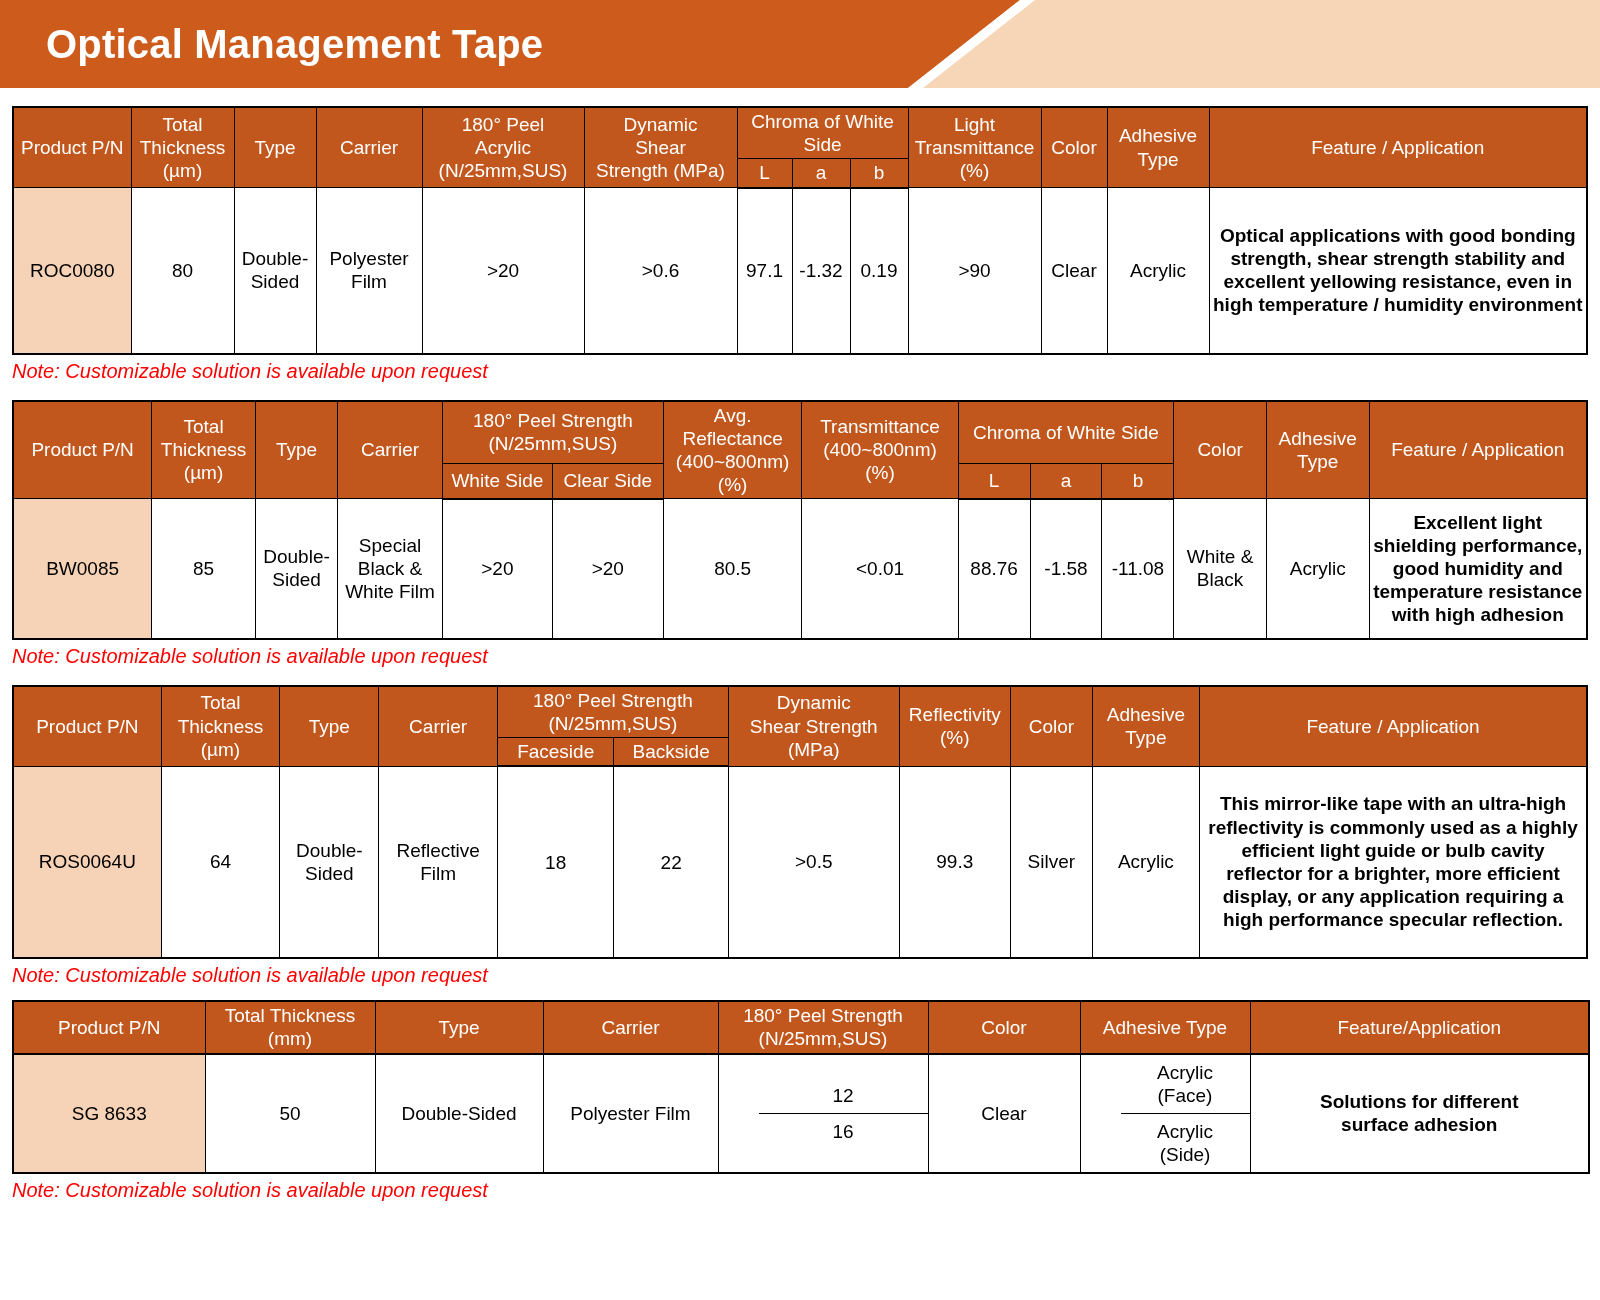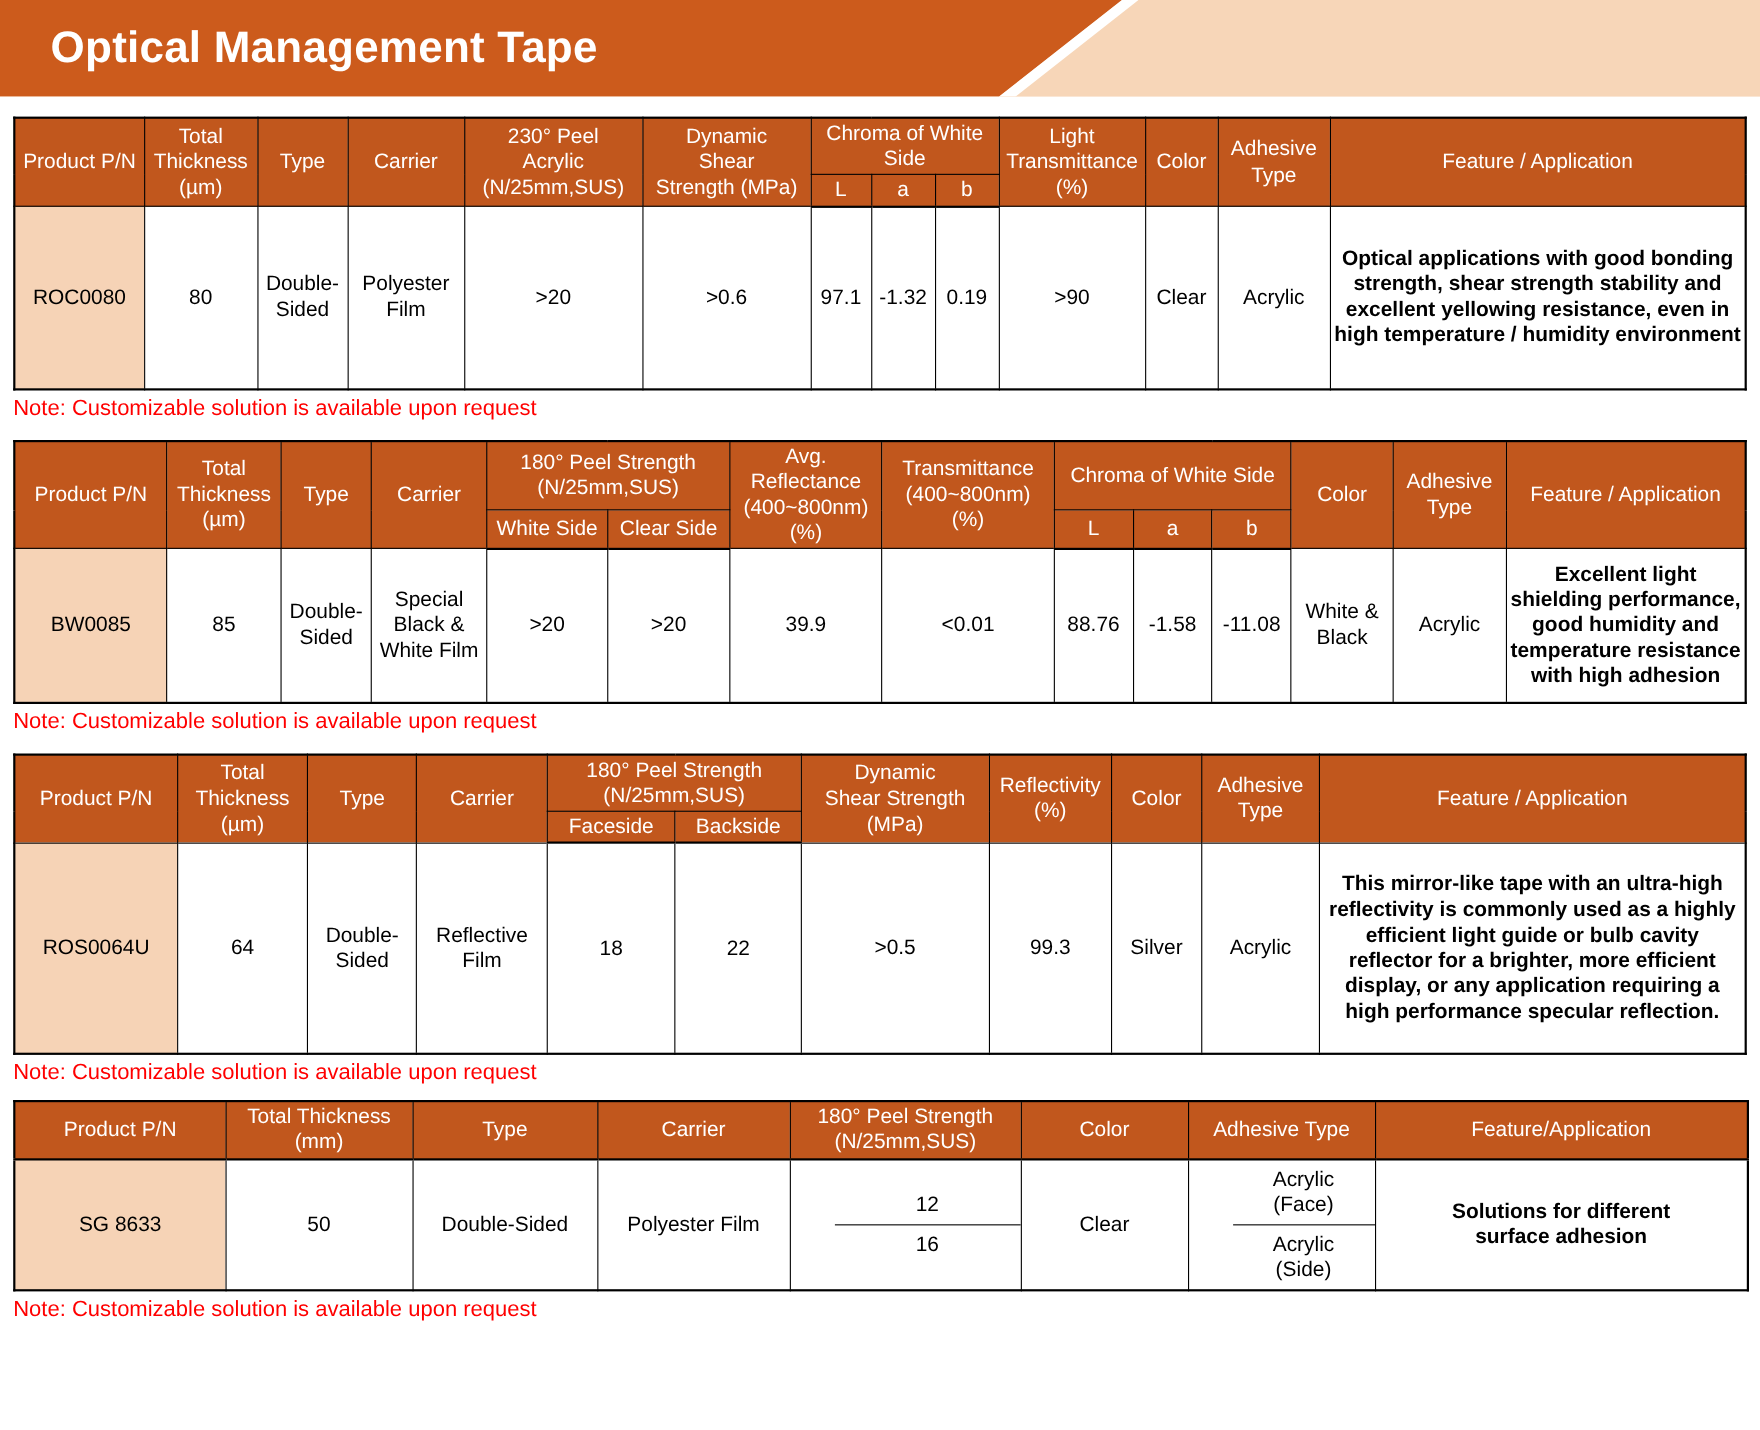--- a/index.html
+++ b/index.html
@@ -58,20 +58,21 @@
     border:1px solid #000;
   }
   table.spec thead tr:last-child th{border-bottom:2px solid #000;}
   table.spec tbody td{background:#ffffff;color:#000;}
   td.pn{background:#f6d3b6 !important;font-size:19px;}
   td.feat{text-align:left;padding:4px 6px 4px 8px;line-height:1.30;font-weight:bold;}
   .note{
     color:#ff0000;font-size:20px;
     margin:5px 0 0 12px;
     line-height:1.1;
+    font-style:italic;
   }
   .gap{height:18px;}
   .gap-sm{height:14px;}
 
   
   .stack{padding:0 !important;}
   .stack .r{
     border-bottom:1px solid #000;
     padding:6px 20px;
     font-size:19px;
@@ -114,21 +115,21 @@
       <tr>
         <th rowspan="2">Product P/N</th>
         <th rowspan="2">
           <span>Total</span><br>
           <span>Thickness</span><br>
           <span>(µm)</span>
         </th>
         <th rowspan="2">Type</th>
         <th rowspan="2">Carrier</th>
         <th rowspan="2">
-          <span>230° Peel</span><br>
+          <span>180° Peel</span><br>
           <span>Acrylic</span><br>
           <span>(N/25mm,SUS)</span>
         </th>
         <th rowspan="2">
           <span>Dynamic</span><br>
           <span>Shear</span><br>
           <span>Strength (MPa)</span>
         </th>
         <th colspan="3">Chroma of White Side</th>
         <th rowspan="2">
@@ -232,21 +233,21 @@
       </tr>
     </thead>
     <tbody>
       <tr style="height:140px">
         <td class="pn">BW0085</td>
         <td>85</td>
         <td>Double-Sided</td>
         <td>Special Black &amp; White Film</td>
         <td>&gt;20</td>
         <td>&gt;20</td>
-        <td>39.9</td>
+        <td>80.5</td>
         <td>&lt;0.01</td>
         <td>88.76</td>
         <td>-1.58</td>
         <td>-11.08</td>
         <td>White &amp; Black</td>
         <td>Acrylic</td>
         <td class="feat">Excellent light shielding performance, good humidity and temperature resistance with high adhesion</td>
       </tr>
     </tbody>
   </table>

